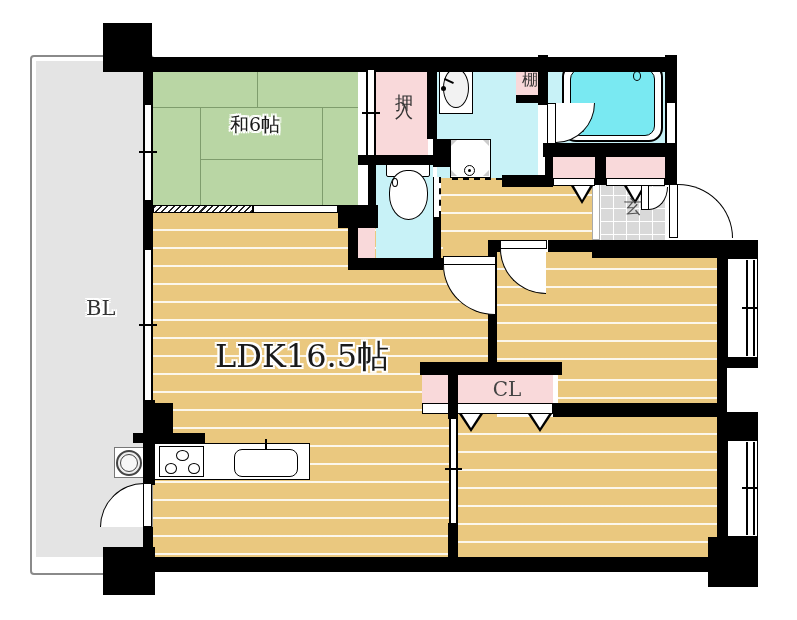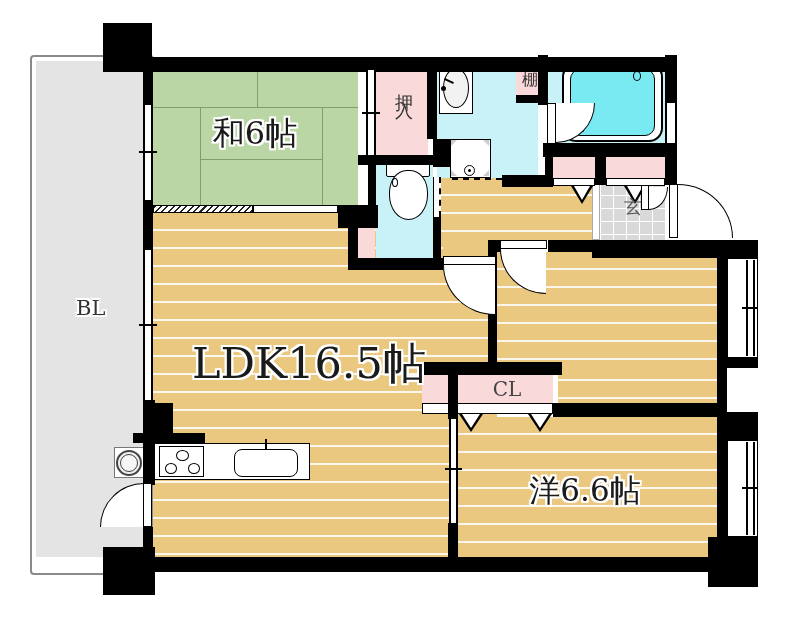--- a/index.html
+++ b/index.html
@@ -24,21 +24,21 @@
   .tri .tw{position:absolute;left:3px;right:3px;top:0;bottom:4px;clip-path:polygon(0 0,100% 0,50% 100%);background:#fff;}
   .fixture{position:absolute;background:#fff;border:1.5px solid #000;}
 </style>
 </head>
 <body>
 
 <div id="plan">
 
   <div class="abs" style="left:30px;top:55px;width:124px;height:520px;border:2px solid #8a8a8a;border-radius:4px;background:#fff;"></div>
   <div class="abs" style="left:36px;top:61px;width:114px;height:496px;background:#e4e4e4;"></div>
-  <div class="lbl" style="left:76px;top:296px;font-size:21px;color:#333;">BL</div>
+  <div class="lbl" style="left:86px;top:296px;font-size:21px;color:#333;">BL</div>
 
   <div class="abs" style="left:153px;top:70px;width:205px;height:137px;background:#b9d6a4;"></div>
   <div class="mat" style="left:153px;top:107px;width:205px;height:1px;"></div>
   <div class="mat" style="left:257px;top:70px;width:1px;height:38px;"></div>
   <div class="mat" style="left:200px;top:108px;width:1px;height:97px;"></div>
   <div class="mat" style="left:322px;top:108px;width:1px;height:97px;"></div>
   <div class="mat" style="left:200px;top:159px;width:122px;height:1px;"></div>
 
   <div class="wood" style="left:153px;top:213px;width:344px;height:344px;"></div>
   <div class="wood" style="left:433px;top:178px;width:162px;height:62px;"></div>
@@ -202,21 +202,20 @@
 
   <div class="arc" style="left:678px;top:184px;width:55px;height:54px;border-top:1.5px solid #000;border-right:1.5px solid #000;border-radius:0 100% 0 0;"></div>
   <div class="leaf" style="left:669px;top:184px;width:9px;height:54px;"></div>
 
   <div class="arc" style="left:649px;top:187px;width:19px;height:23px;border-right:1.5px solid #000;border-bottom:1.5px solid #000;border-radius:0 0 100% 0;"></div>
   <div class="leaf" style="left:641px;top:185px;width:8px;height:25px;"></div>
 
   <div class="arc" style="left:100px;top:483px;width:44px;height:44px;border-top:1.5px solid #000;border-left:1.5px solid #000;border-radius:100% 0 0 0;"></div>
   <div class="leaf" style="left:143px;top:483px;width:9px;height:44px;"></div>
 
-  <div class="lbl" style="left:185px;top:112px;width:140px;text-align:center;font-size:32px;">和6帖</div>
-  <div class="lbl" style="left:192px;top:335px;width:220px;text-align:center;font-size:43px;">LDK16.5帖</div>
-  <div class="lbl" style="left:505px;top:470px;width:160px;text-align:center;font-size:31px;">洋6.6帖</div>
+  <div class="lbl" style="left:185px;top:112px;width:140px;text-align:center;font-size:19px;">和6帖</div>
+  <div class="lbl" style="left:192px;top:335px;width:220px;text-align:center;font-size:32px;">LDK16.5帖</div>
   <div class="lbl" style="left:483px;top:377px;width:48px;text-align:center;font-size:20px;color:#444;text-shadow:none;">CL</div>
   <div class="lbl" style="left:621px;top:195px;width:24px;text-align:center;font-size:18px;color:#555;text-shadow:none;">玄</div>
   <div class="lbl" style="left:518px;top:70px;width:24px;text-align:center;font-size:16px;color:#333;text-shadow:none;">棚</div>
   <div class="lbl" style="left:392px;top:80px;font-size:18px;color:#333;text-shadow:none;writing-mode:vertical-rl;letter-spacing:6px;">押入</div>
 
 </div>
 
 </body></html>

